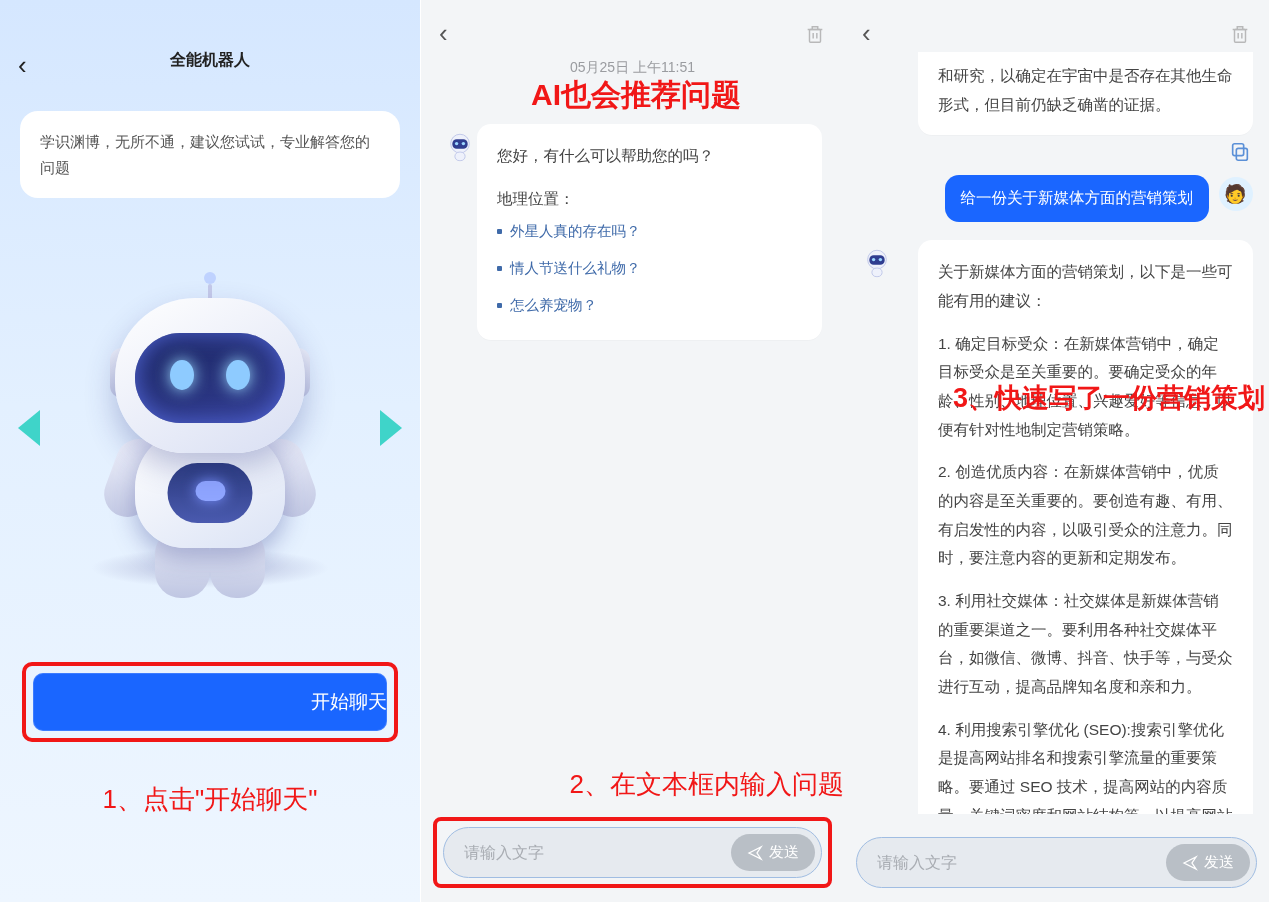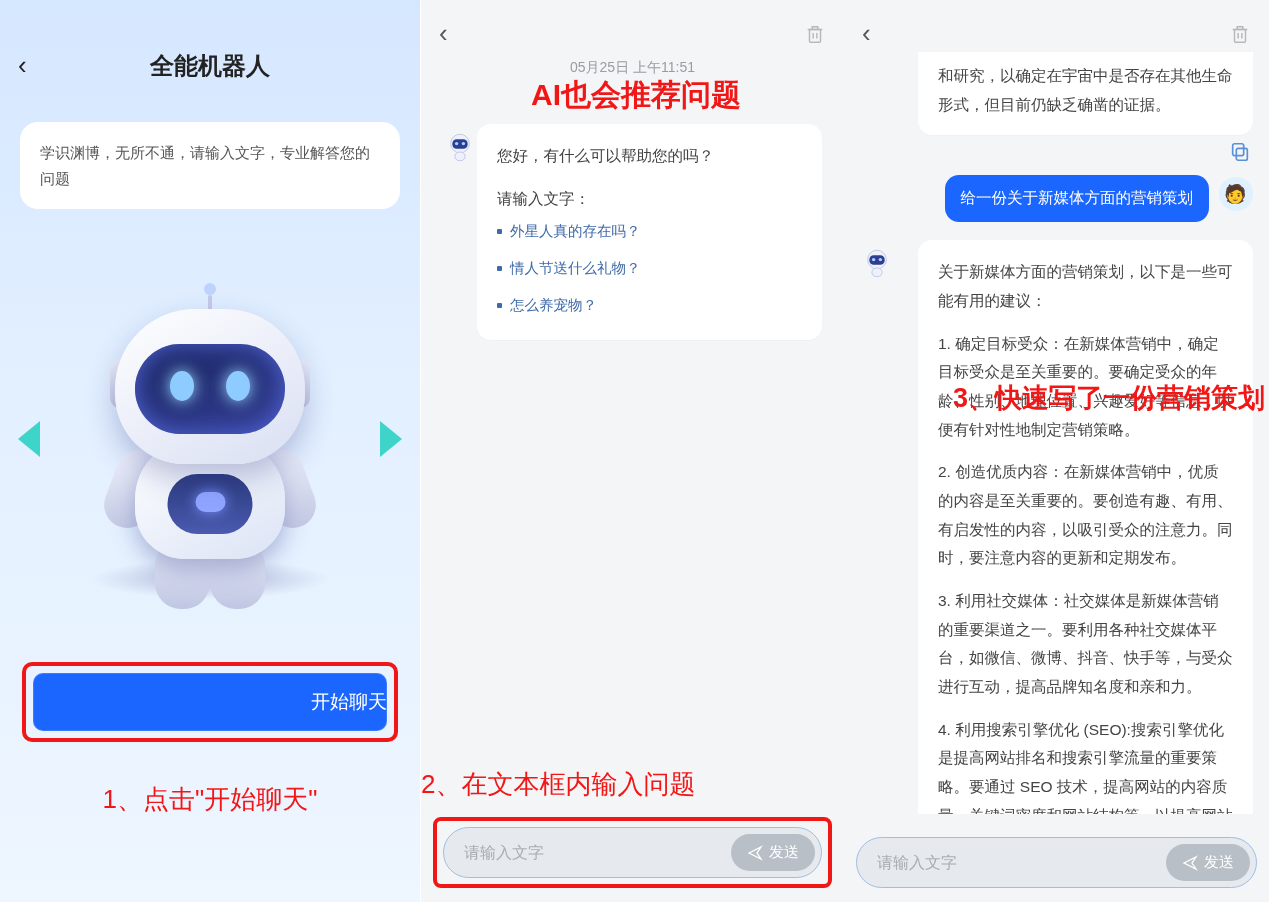--- a/index.html
+++ b/index.html
@@ -12,21 +12,21 @@
   }
   .panel {
     height: 902px;
     position: relative;
     overflow: hidden;
   }
   
   .p1 { width: 420px; background: linear-gradient(180deg,#d5e7ff 0%, #e3f0ff 45%, #eef6ff 100%); }
   .p1-head { display:flex; align-items:center; justify-content:center; position:relative; padding: 50px 20px 12px; }
   .p1-back { position:absolute; left:18px; top:50px; font-size:26px; color:#222; cursor:pointer; }
-  .p1-title { font-size:24px; font-weight:600; color:#222; }
+  .p1-title { font-size:16px; font-weight:600; color:#222; }
   .p1-desc { margin:28px 20px 0; background:#fff; border-radius:18px; padding:18px 20px; font-size:15px; color:#555; line-height:1.7; }
   .p1-stage { position:relative; height:420px; margin-top:20px; display:flex; align-items:center; justify-content:center; }
   .arrow-l, .arrow-r { position:absolute; top:50%; transform:translateY(-50%); width:0;height:0; cursor:pointer; }
   .arrow-l { left:18px; border-top:18px solid transparent; border-bottom:18px solid transparent; border-right:22px solid #3fd4c9; }
   .arrow-r { right:18px; border-top:18px solid transparent; border-bottom:18px solid transparent; border-left:22px solid #3fd4c9; }
   
   .robot { position:relative; width:320px; height:380px; }
   .robot .shadow { position:absolute; bottom:30px; left:50%; transform:translateX(-50%); width:240px; height:40px; background:radial-gradient(ellipse, rgba(80,80,150,0.35), transparent 70%); border-radius:50%; }
   .robot .body { position:absolute; left:50%; top:190px; transform:translateX(-50%); width:150px; height:120px; background:linear-gradient(150deg,#ffffff,#dbe3f5); border-radius:60px 60px 50px 50px; box-shadow:0 10px 25px rgba(50,60,140,0.35); }
   .robot .belly { position:absolute; left:50%; top:225px; transform:translateX(-50%); width:85px; height:60px; background:linear-gradient(180deg,#2b3a7d,#4a5aaf); border-radius:30px; }
@@ -56,21 +56,21 @@
   .del-icon svg{width:100%;height:100%;display:block;}
   .p2-time { text-align:center; color:#9a9ca0; font-size:14px; margin-top:6px; }
   .p2-ann-top { text-align:center; font-size:30px; font-weight:600; color:#f11717; margin-top:-2px;padding-left:7px; }
   .p2-msg { display:flex; padding:8px 22px; }
   .bot-av{width:34px;height:34px;flex:none;margin-top:6px;}
   .bot-av svg{width:100%;height:100%;}
   .bubble { background:#fff; border-radius:14px; padding:18px 20px 16px; font-size:15.5px; color:#444; line-height:1.85; flex:1; box-shadow:0 1px 0 rgba(0,0,0,0.02);}
   .bubble .sug-head{margin-top:14px;}
   .sug-item{color:#3f6aa9;padding:5px 0;display:flex;align-items:center;gap:8px;cursor:pointer;font-size:14.5px;}
   .sug-item::before{content:"";width:5px;height:5px;background:#3f6aa9;border-radius:1px;}
-  .p2-cap { position:absolute; left:0; right:0; bottom:100px; text-align:left; font-size:26px; font-weight:500; color:#f11717; }
+  .p2-cap { position:absolute; left:0; right:0; bottom:100px; text-align:right; font-size:26px; font-weight:500; color:#f11717; }
   .inputbar-wrap{position:absolute;left:12px;right:12px;bottom:14px;}
   .inputbar-wrap.red{border:4px solid #f11717;border-radius:8px;padding:6px;}
   .inputbar{display:flex;align-items:center;background:#e6eaef;border:1.5px solid #a0bde2;border-radius:28px;padding:6px 6px 6px 20px;}
   .inputbar input{flex:1;border:none;background:transparent;font-size:16px;color:#555;outline:none;}
   .inputbar input::placeholder{color:#a9adb3;}
   .sendbtn{display:flex;align-items:center;gap:6px;background:#b9bfc6;color:#fff;border:none;border-radius:22px;padding:9px 16px;font-size:15px;cursor:pointer;}
   .sendbtn svg{width:16px;height:16px;}
 
   
   .p3 { width:425px; background:#f3f5f7; }
@@ -88,21 +88,21 @@
   .p3-ann{position:absolute;right:4px;top:380px;font-size:27px;font-weight:600;color:#f11717;z-index:5;}
 </style>
 </head>
 <body>
 
 <div class="panel p1">
   <div class="p1-head">
     <span class="p1-back">‹</span>
     <span class="p1-title">全能机器人</span>
   </div>
-  <div class="p1-desc">学识渊博，无所不通，请输入文字，专业解答您的问题</div>
+  <div class="p1-desc">学识渊博，无所不通，建议您试试，专业解答您的问题</div>
   <div class="p1-stage">
     <div class="arrow-l"></div>
     <div class="robot">
       <div class="shadow"></div>
       <div class="leg-l"></div>
         <div class="leg-r"></div>
       <div class="arm-l"></div>
         <div class="arm-r"></div>
       <div class="body"></div>
         <div class="belly"></div>
@@ -140,21 +140,21 @@
       <svg viewBox="0 0 40 40">
           <circle cx="20" cy="16" r="11" fill="#eef1fb" stroke="#b9c2e6"></circle>
           <rect x="11" y="11" width="18" height="11" rx="5" fill="#2f3d90"></rect>
           <circle cx="16" cy="16" r="2" fill="#9cd6ff"></circle>
           <circle cx="24" cy="16" r="2" fill="#9cd6ff"></circle>
           <rect x="14" y="26" width="12" height="10" rx="5" fill="#eef1fb" stroke="#b9c2e6"></rect>
         </svg>
     </div>
     <div class="bubble">
       <div>您好，有什么可以帮助您的吗？</div>
-      <div class="sug-head">请输入文字：</div>
+      <div class="sug-head">地理位置：</div>
       <div class="sug-item">外星人真的存在吗？</div>
       <div class="sug-item">情人节送什么礼物？</div>
       <div class="sug-item">怎么养宠物？</div>
     </div>
   </div>
 
   <div class="p2-cap">2、在文本框内输入问题</div>
 
   <div class="inputbar-wrap red">
     <div class="inputbar">

